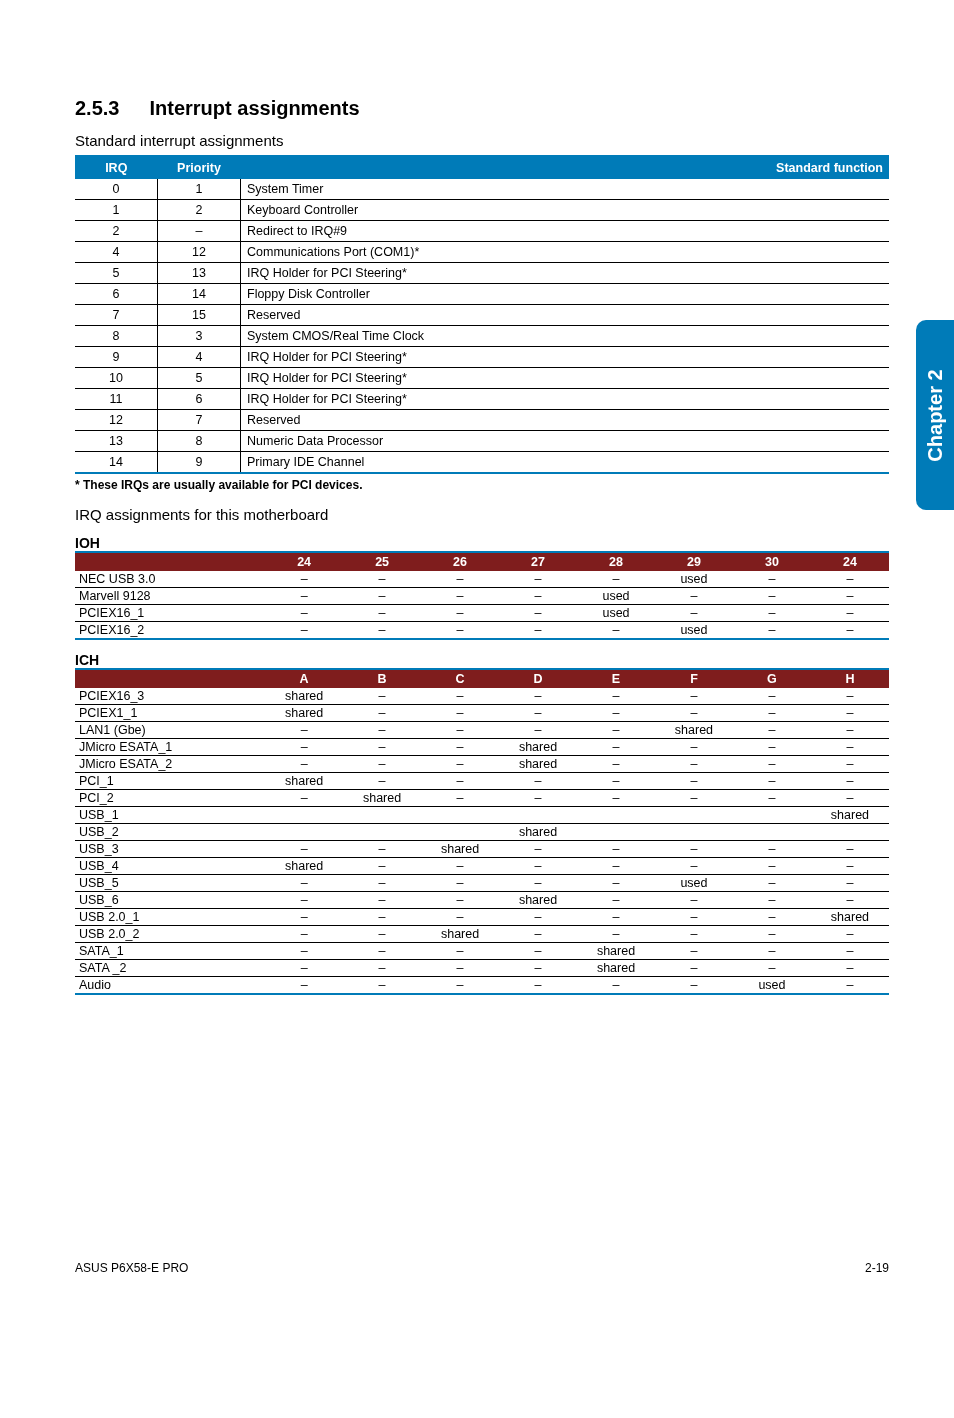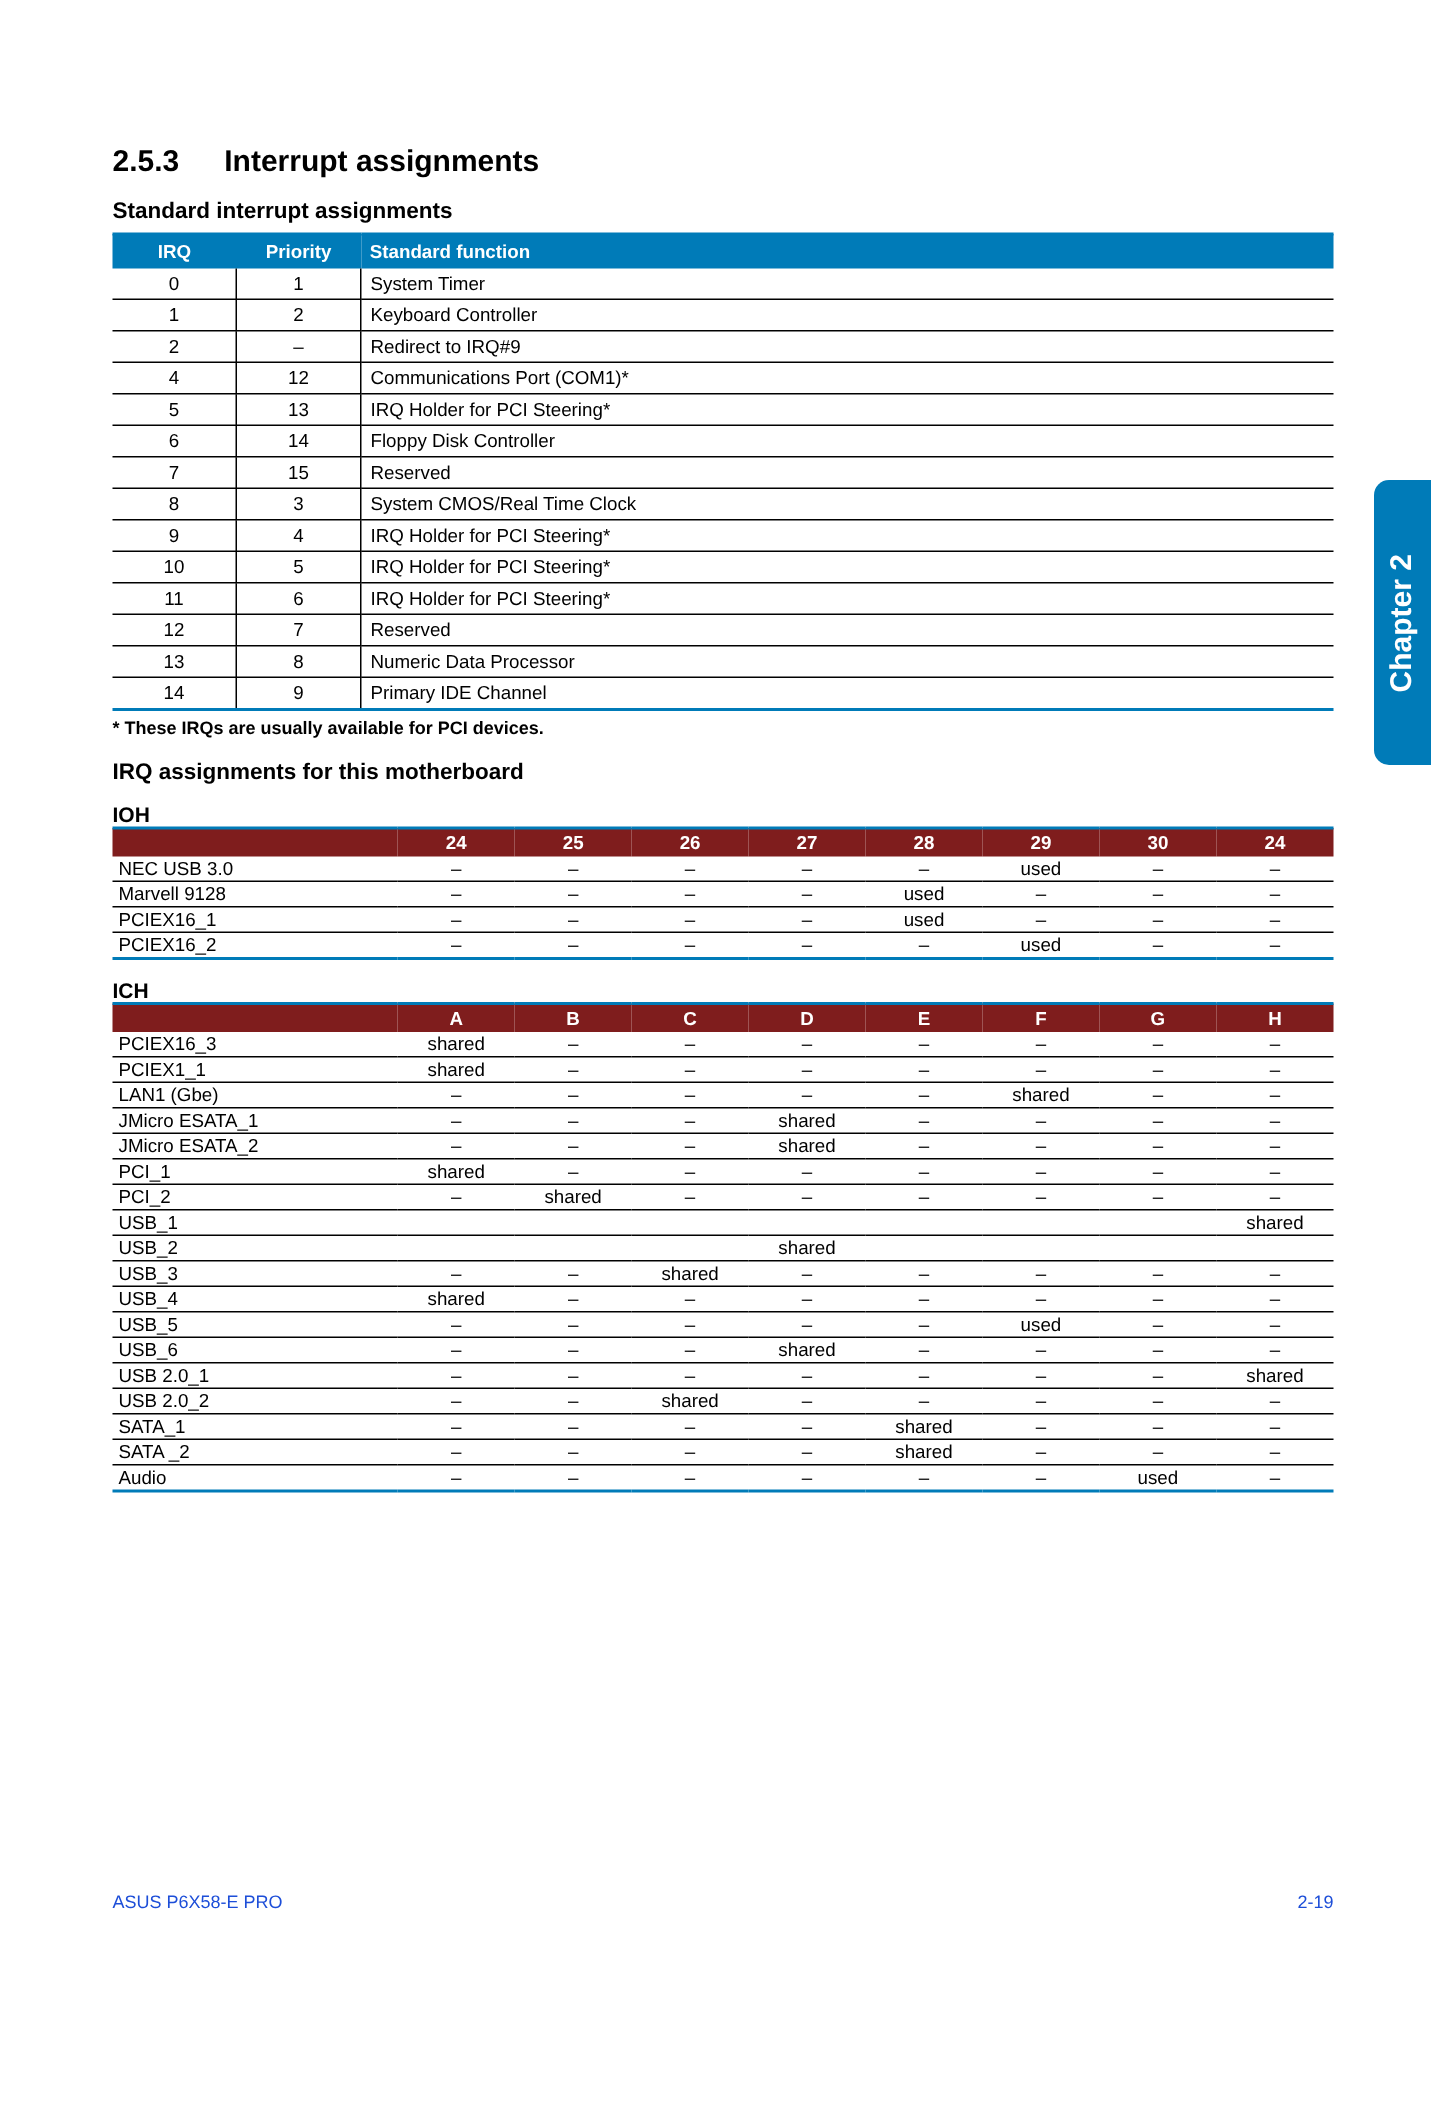--- a/index.html
+++ b/index.html
@@ -39,38 +39,38 @@
   }
   h2 {
     font-size: 20px;
     margin: 12px 0 12px 0;
     font-weight: bold;
   }
   h2 .secnum { margin-right: 30px; }
   h3 {
     font-size: 15px;
     margin: 0 0 6px 0;
-    font-weight: bold;
+    font-weight: normal;
   }
   h4 {
     font-size: 14px;
     margin: 12px 0 0 0;
     font-weight: bold;
   }
   table {
     border-collapse: collapse;
     width: 100%;
     font-size: 12.5px;
   }
   thead th {
     background: #007bb8;
     color: #fff;
     font-weight: bold;
     padding: 4px 6px;
-    text-align: left;
+    text-align: right;
   }
   .t1 thead th:first-child, .t1 thead th:nth-child(2) { text-align: center; }
   .t1 td { border: 1px solid #000; padding: 3px 6px; }
   .t1 .c1 { width: 70px; text-align: center; border-left: none; }
   .t1 .c2 { width: 70px; text-align: center; }
   .t1 .c3 { border-right: none; }
   .t1 { border-top: 2px solid #007bb8; border-bottom: 2px solid #007bb8; }
   .t1 tbody tr:last-child td { border-bottom: none; }
   .t1 tbody tr:first-child td { border-top: none; }
   .t1 td.c1 { border-left: none; }
@@ -107,21 +107,21 @@
   .tgrid .colcell { width: 65px; }
 
   .footer {
     position: absolute;
     bottom: 25px;
     left: 75px;
     right: 65px;
     display: flex;
     justify-content: space-between;
     font-size: 12px;
-    color: #1d4ed8;
+    color: #000000;
   }
 </style>
 </head>
 <body>
 
 <div class="page">
 
   <div class="sidebar-tab">
     <span>Chapter 2</span>
   </div>

